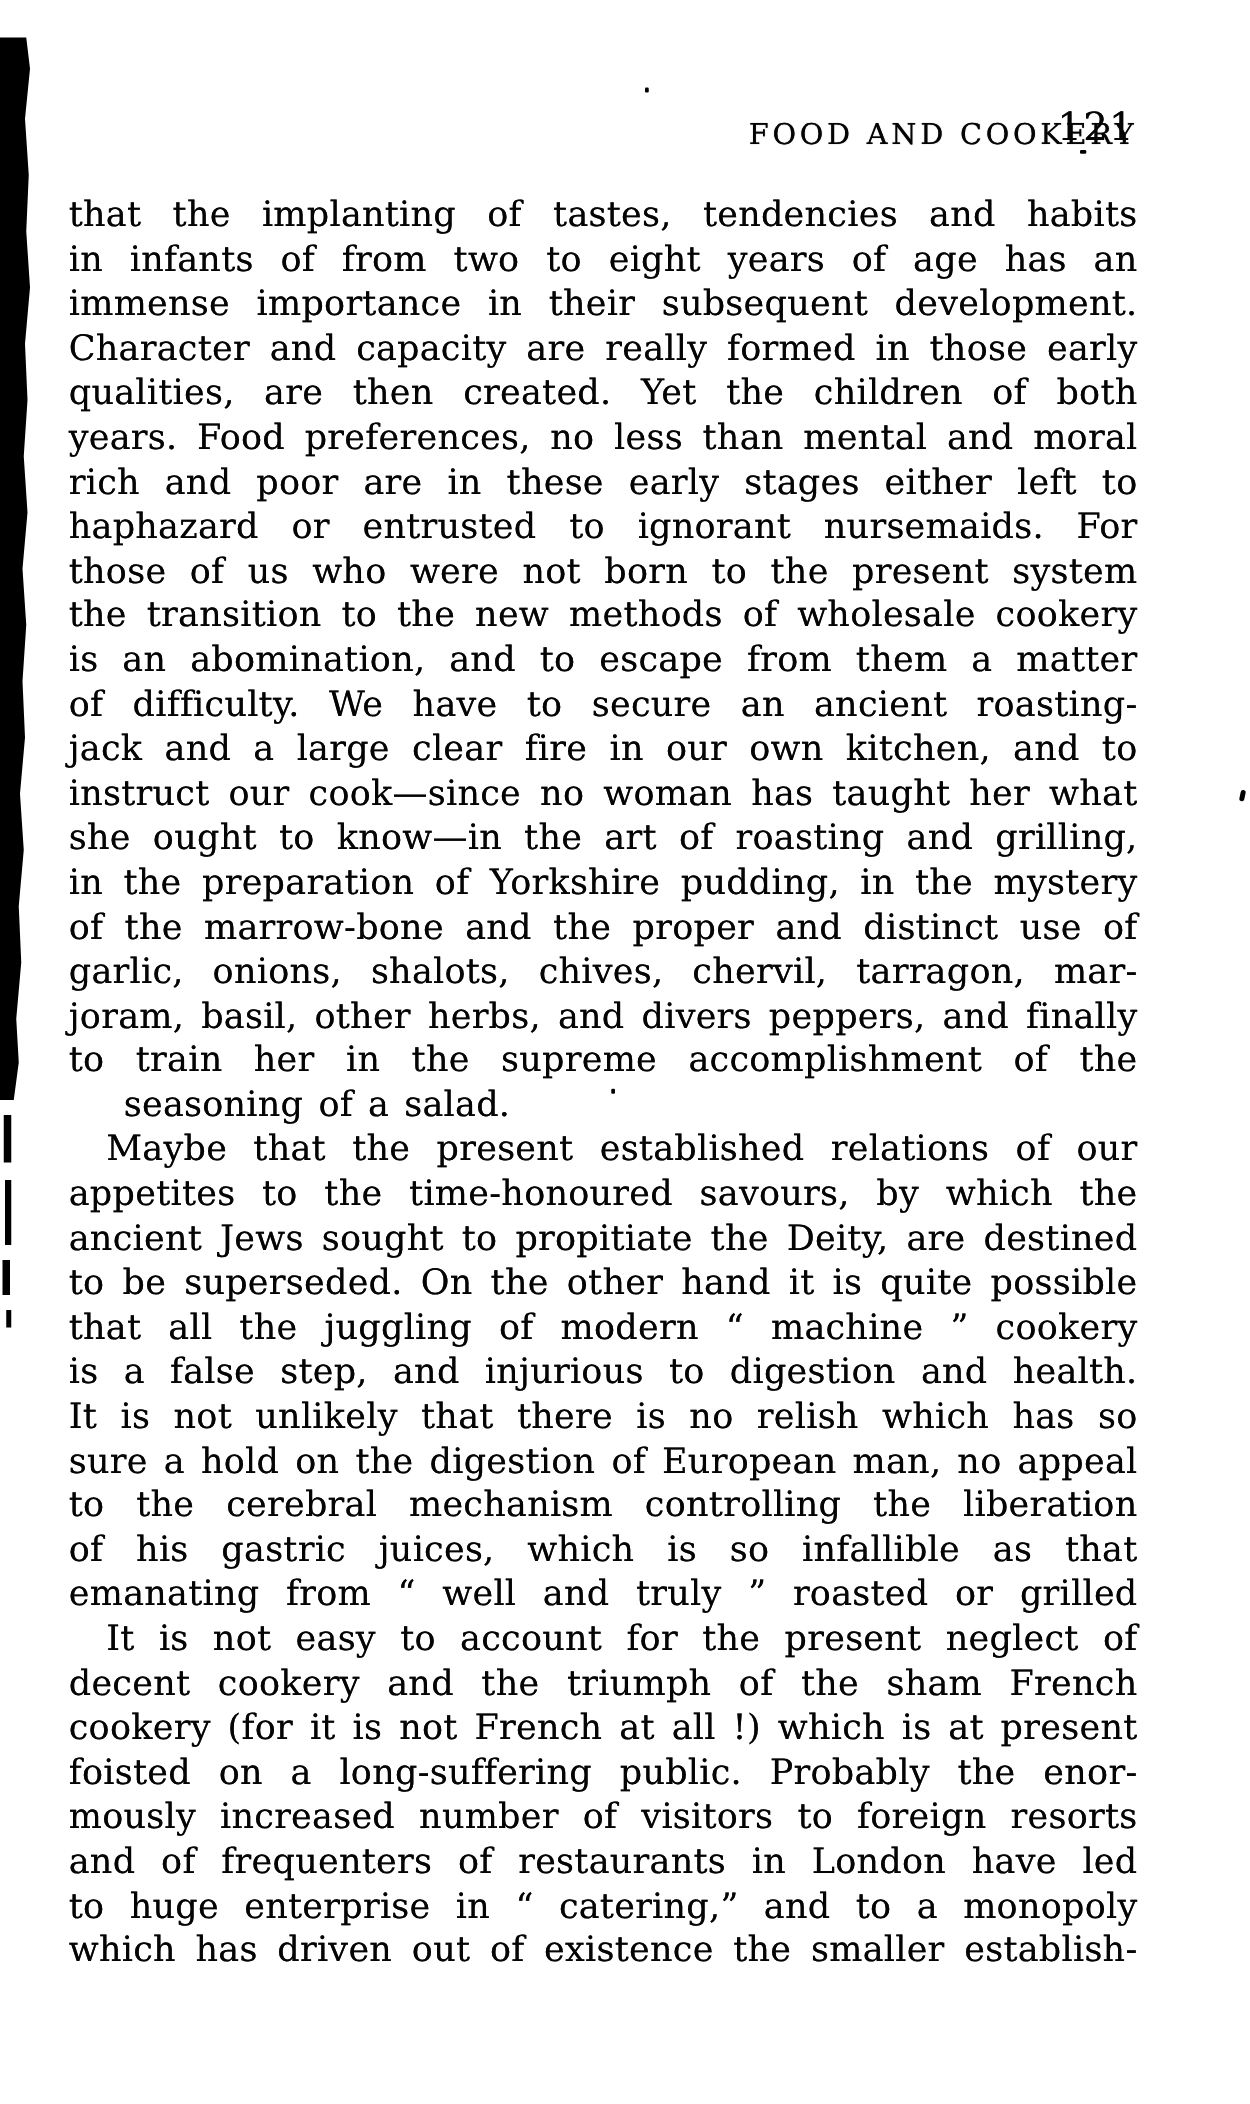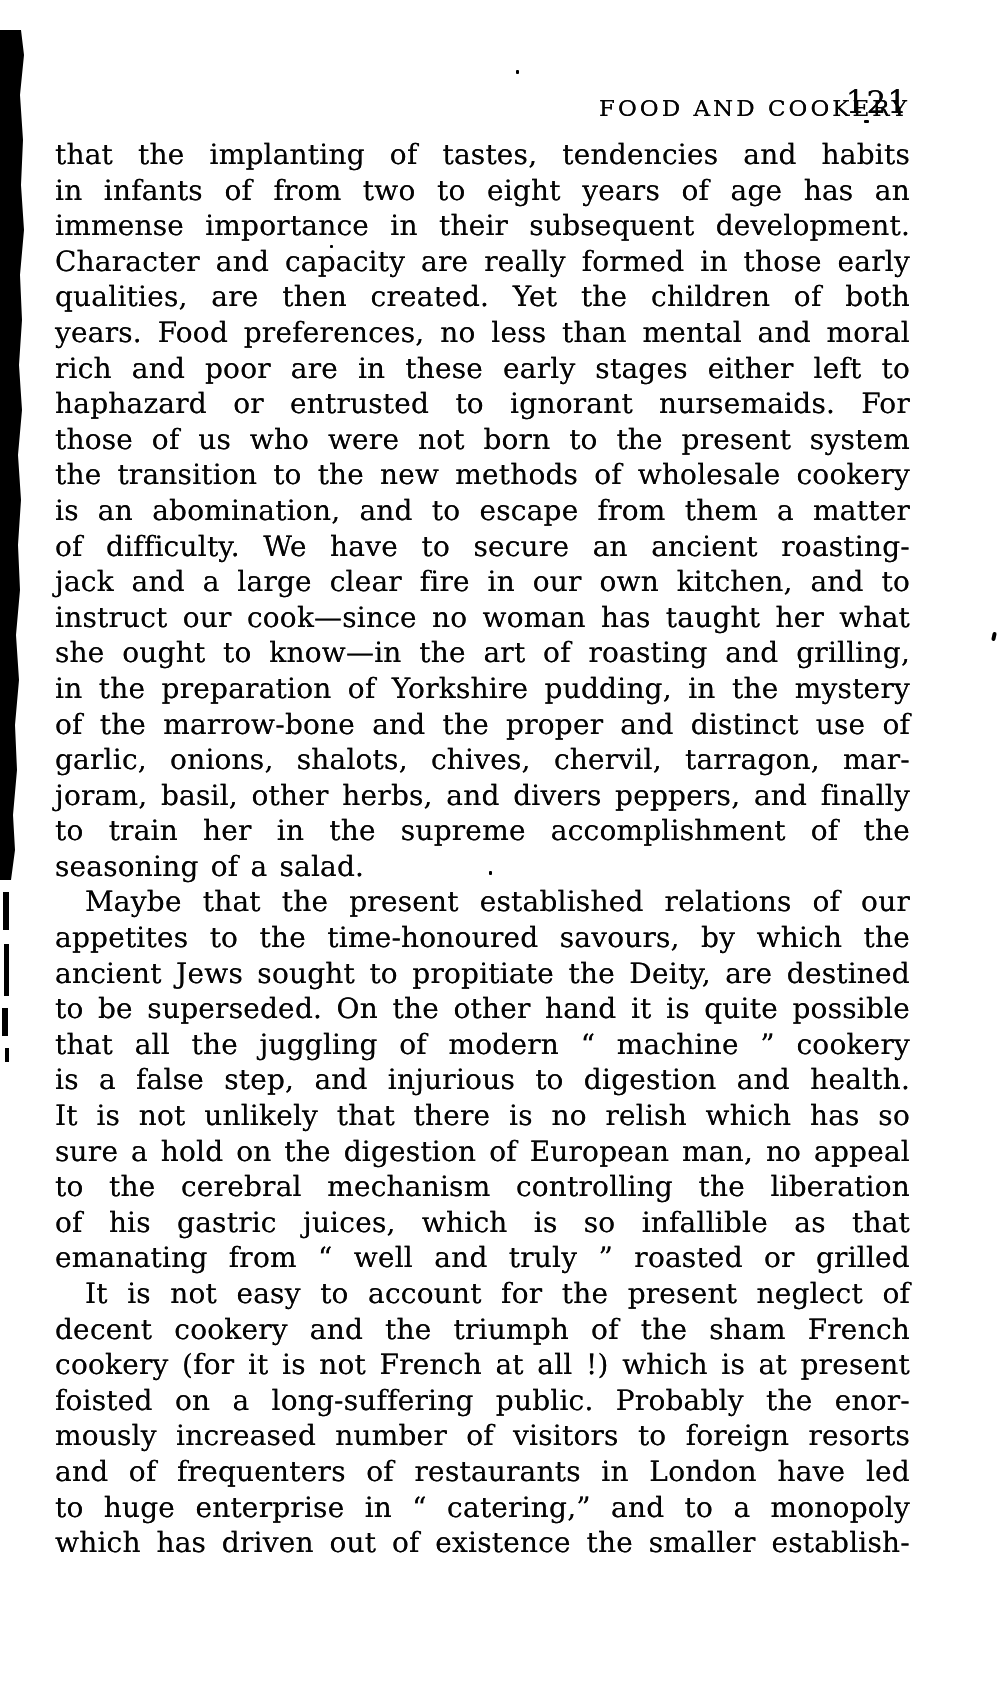--- a/index.html
+++ b/index.html
@@ -22,37 +22,37 @@
   }
   .page-number{
     position:absolute;top:85px;right:92px;
     font-size:31px;line-height:34px;
     letter-spacing:1px;
     text-shadow:0 0 0.5px rgba(0,0,0,0.8);
     text-align:center;
   }
   
   .body-text{
-    position:absolute;left:55px;top:137px;width:855px;
+    position:absolute;left:55px;top:154px;width:855px;
     font-size:28px;
     line-height:35.6px;
     letter-spacing:0.2px;
     word-spacing:3px;
     text-shadow:0 0 0.5px rgba(0,0,0,0.75);
     text-rendering:geometricPrecision;
   }
   .line{
     text-align:justify;
     text-align-last:justify;
     white-space:normal;
     height:35.6px;
     overflow:visible;
   }
   .line.indent{padding-left:30px;}
-  .line.end{text-align-last:left;}
+  .line.end{text-align-last:left;margin-left:44px;}
   
   .gutter-band{position:absolute;left:0;top:0;}
   
   .speck{position:absolute;background:#000;border-radius:1px;}
   .speck.s1{left:516px;top:70px;width:3px;height:4px;}
   .speck.s2{left:864px;top:120px;width:5px;height:3px;}
   .speck.s3{left:330px;top:245px;width:3px;height:3px;}
   .speck.s4{left:489px;top:871px;width:3px;height:4px;}
   .speck.s5{left:992px;top:632px;width:4px;height:9px;border-radius:2px;transform:rotate(12deg);}
 </style>

